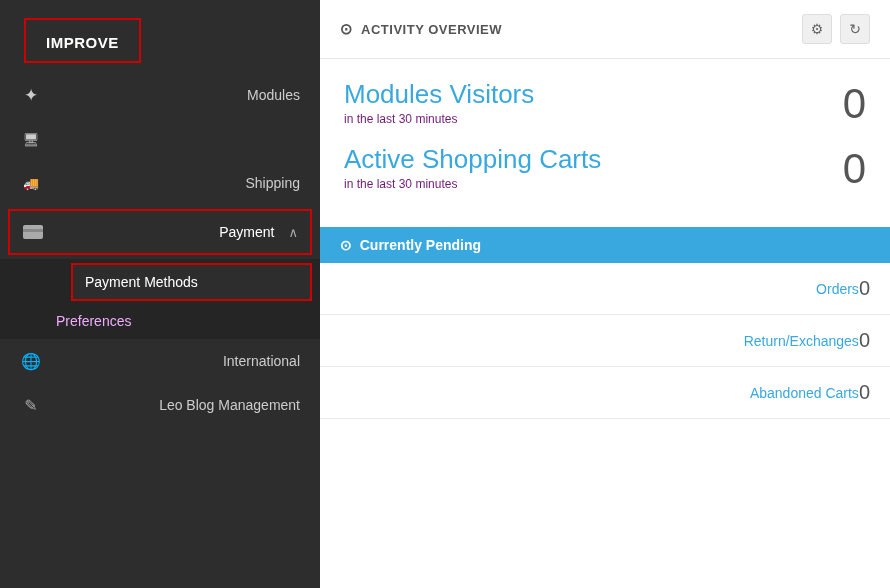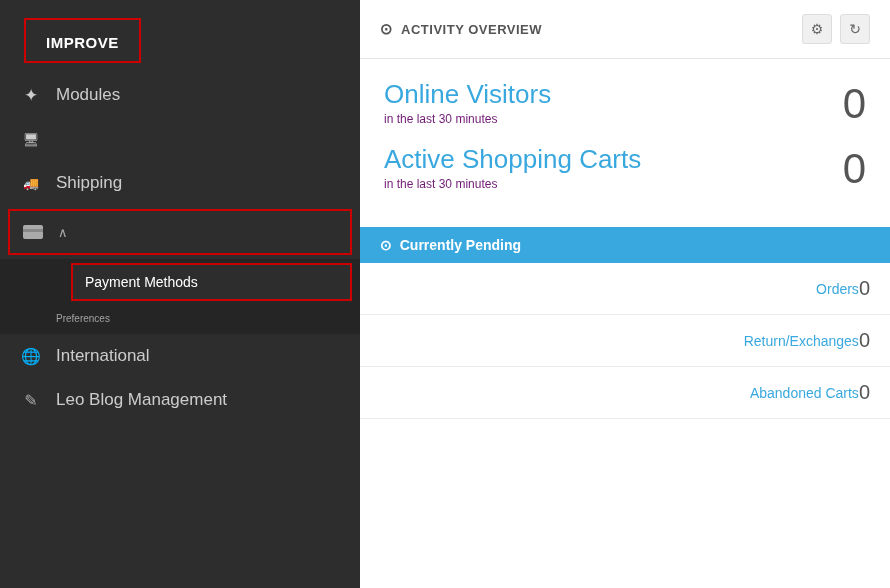--- a/index.html
+++ b/index.html
@@ -7,21 +7,21 @@
       font-family: 'Segoe UI', Arial, sans-serif;
       background: #f5f5f5;
       width: 890px;
       height: 588px;
       display: flex;
       overflow: hidden;
     }
 
     
     .sidebar {
-      width: 360px;
+      width: 320px;
       background: #2d2d2d;
       height: 588px;
       display: flex;
       flex-direction: column;
       flex-shrink: 0;
     }
 
     .sidebar-section-header {
       padding: 14px 20px 10px 20px;
       font-size: 15px;
@@ -54,35 +54,36 @@
       width: 22px;
       height: 22px;
       display: flex;
       align-items: center;
       justify-content: center;
       flex-shrink: 0;
       font-size: 17px;
     }
     .sidebar-item .label {
       flex: 1;
-      font-size: 17px;
+      font-size: 14px;
+      text-align: right;
     }
     .sidebar-item .chevron {
       font-size: 13px;
       color: #aaa;
     }
 
     
     .submenu {
       background: #252525;
     }
     .submenu-item {
       padding: 10px 20px 10px 56px;
-      color: #a3a3a3;
-      font-size: 10px;
+      color: #f0abfc;
+      font-size: 14px;
       cursor: pointer;
       display: flex;
       align-items: center;
     }
     .submenu-item.active {
       color: #fff;
       font-weight: 500;
       border: 2px solid #cc0000;
       margin: 2px 8px 2px 30px;
       padding: 8px 12px;
@@ -217,20 +218,21 @@
   </div>
 
   <div style="margin: 4px 8px;">
     <div class="sidebar-item active-parent" style="border:2px solid #cc0000; margin:0; padding:10px 12px;">
       <span class="icon" style="font-size:16px; color:#ccc;">
         <svg width="20" height="14" viewBox="0 0 20 14" fill="none" xmlns="http://www.w3.org/2000/svg">
           <rect x="0" y="0" width="20" height="14" rx="2" fill="#aaa"></rect>
           <rect x="0" y="4" width="20" height="3" fill="#888"></rect>
         </svg>
       </span>
+      <span class="label">Payment</span>
       <span class="chevron">∧</span>
     </div>
   </div>
 
   <div class="submenu">
     <div style="margin: 4px 8px 2px 30px; padding-left: 41px;">
       <div class="submenu-item active" style="border:2px solid #cc0000; margin:0; padding:9px 12px; color:#fff; font-size:14px; background:#2d2d2d;">
         <span>Payment Methods</span>
       </div>
     </div>
@@ -266,21 +268,21 @@
       <div class="header-icon-btn">
         <span>↻</span>
       </div>
     </div>
   </div>
 
   <div class="stats-section">
 
     <div class="stat-row">
       <div>
-        <div class="stat-title">Online Visitors</div>
+        <div class="stat-title">Modules Visitors</div>
         <div class="stat-subtitle">in the last 30 minutes</div>
       </div>
       <div class="stat-value">0</div>
     </div>
 
     <div class="stat-row">
       <div>
         <div class="stat-title">Active Shopping Carts</div>
         <div class="stat-subtitle">in the last 30 minutes</div>
       </div>

